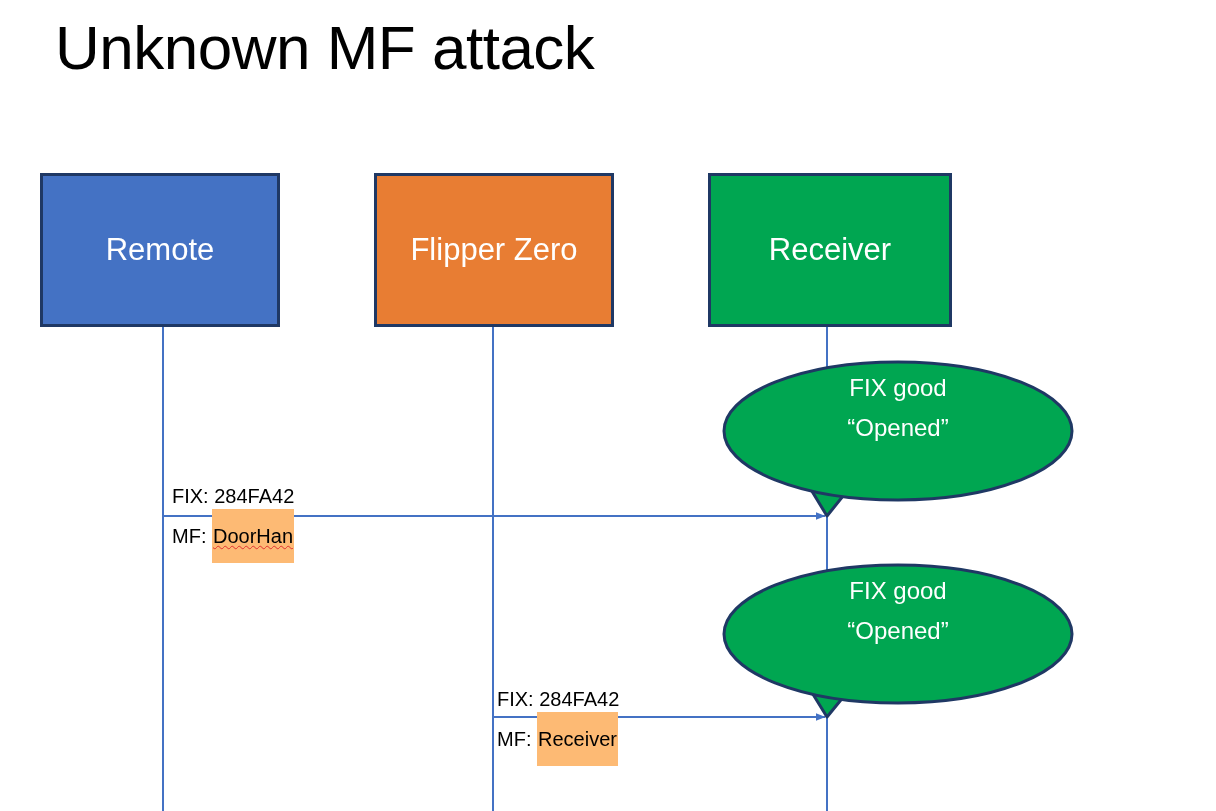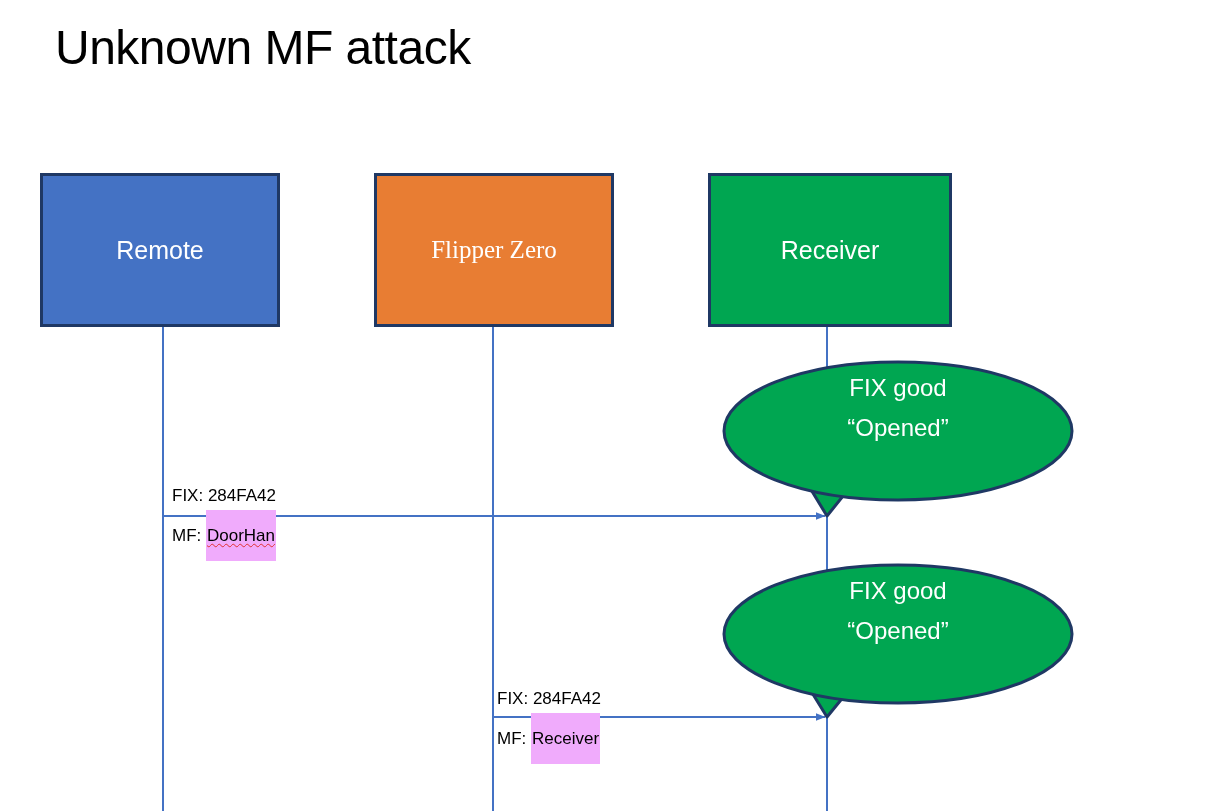--- a/index.html
+++ b/index.html
@@ -17,21 +17,21 @@
     height: 811px;
     background: #ffffff;
     overflow: hidden;
   }
 
   
   #slide-title {
     position: absolute;
     left: 55px;
     top: 8px;
-    font-size: 48px;
+    font-size: 62px;
     line-height: 80px;
     font-weight: 300;
     color: #000000;
     letter-spacing: -0.5px;
     white-space: nowrap;
     font-stretch: condensed;
   }
 
   
   #diagram {
@@ -46,42 +46,42 @@
   .actor-box {
     position: absolute;
     box-sizing: border-box;
     border: 3px solid #1F3864;
     display: flex;
     align-items: center;
     justify-content: center;
   }
   .actor-label {
     color: #ffffff;
-    font-size: 25px;
+    font-size: 31px;
     line-height: 30px;
     font-weight: 400;
     text-align: center;
   }
   #actor-remote  { left: 40px;  top: 173px; width: 240px; height: 154px; }
   #actor-flipper { left: 374px; top: 173px; width: 240px; height: 154px; }
   #actor-receiver{ left: 708px; top: 173px; width: 244px; height: 154px; }
 
   
   .msg-block {
     position: absolute;
-    font-size: 17px;
+    font-size: 20px;
     line-height: 40px;
     color: #000000;
     white-space: nowrap;
   }
   #msg-remote  { left: 172px; top: 476px; }
   #msg-flipper { left: 497px; top: 679px; }
   .msg-line { display: block; height: 40px; }
   .hl {
-    background: #f0abfc;
+    background: #fdba74;
     padding: 16px 1px;
   }
   .squiggle {
     text-decoration: underline;
     text-decoration-style: wavy;
     text-decoration-color: #E03030;
     text-decoration-thickness: 1px;
     text-underline-offset: 2px;
   }
 
@@ -128,21 +128,21 @@
     <g>
       <path d="M 790 657 L 827 717 L 880 652 Z" fill="#00A651" stroke="#1F3864" stroke-width="3" stroke-linejoin="round"></path>
       <ellipse cx="898" cy="634" rx="174" ry="69" fill="#00A651" stroke="#1F3864" stroke-width="3"></ellipse>
     </g>
   </svg>
 
   <div class="actor-box" id="actor-remote" style="background:#4472C4;">
     <span class="actor-label">Remote</span>
   </div>
 
-  <div class="actor-box" id="actor-flipper" style="background:#E87D33;font-family:Liberation Serif, serif;">
+  <div class="actor-box" id="actor-flipper" style="background:#E87D33;">
     <span class="actor-label">Flipper Zero</span>
   </div>
 
   <div class="actor-box" id="actor-receiver" style="background:#00A651;">
     <span class="actor-label">Receiver</span>
   </div>
 
   <div class="msg-block" id="msg-remote">
     <span class="msg-line"><span>FIX: </span><span>284FA42</span></span>
     <span class="msg-line"><span>MF: </span><span class="hl squiggle">DoorHan</span></span>

